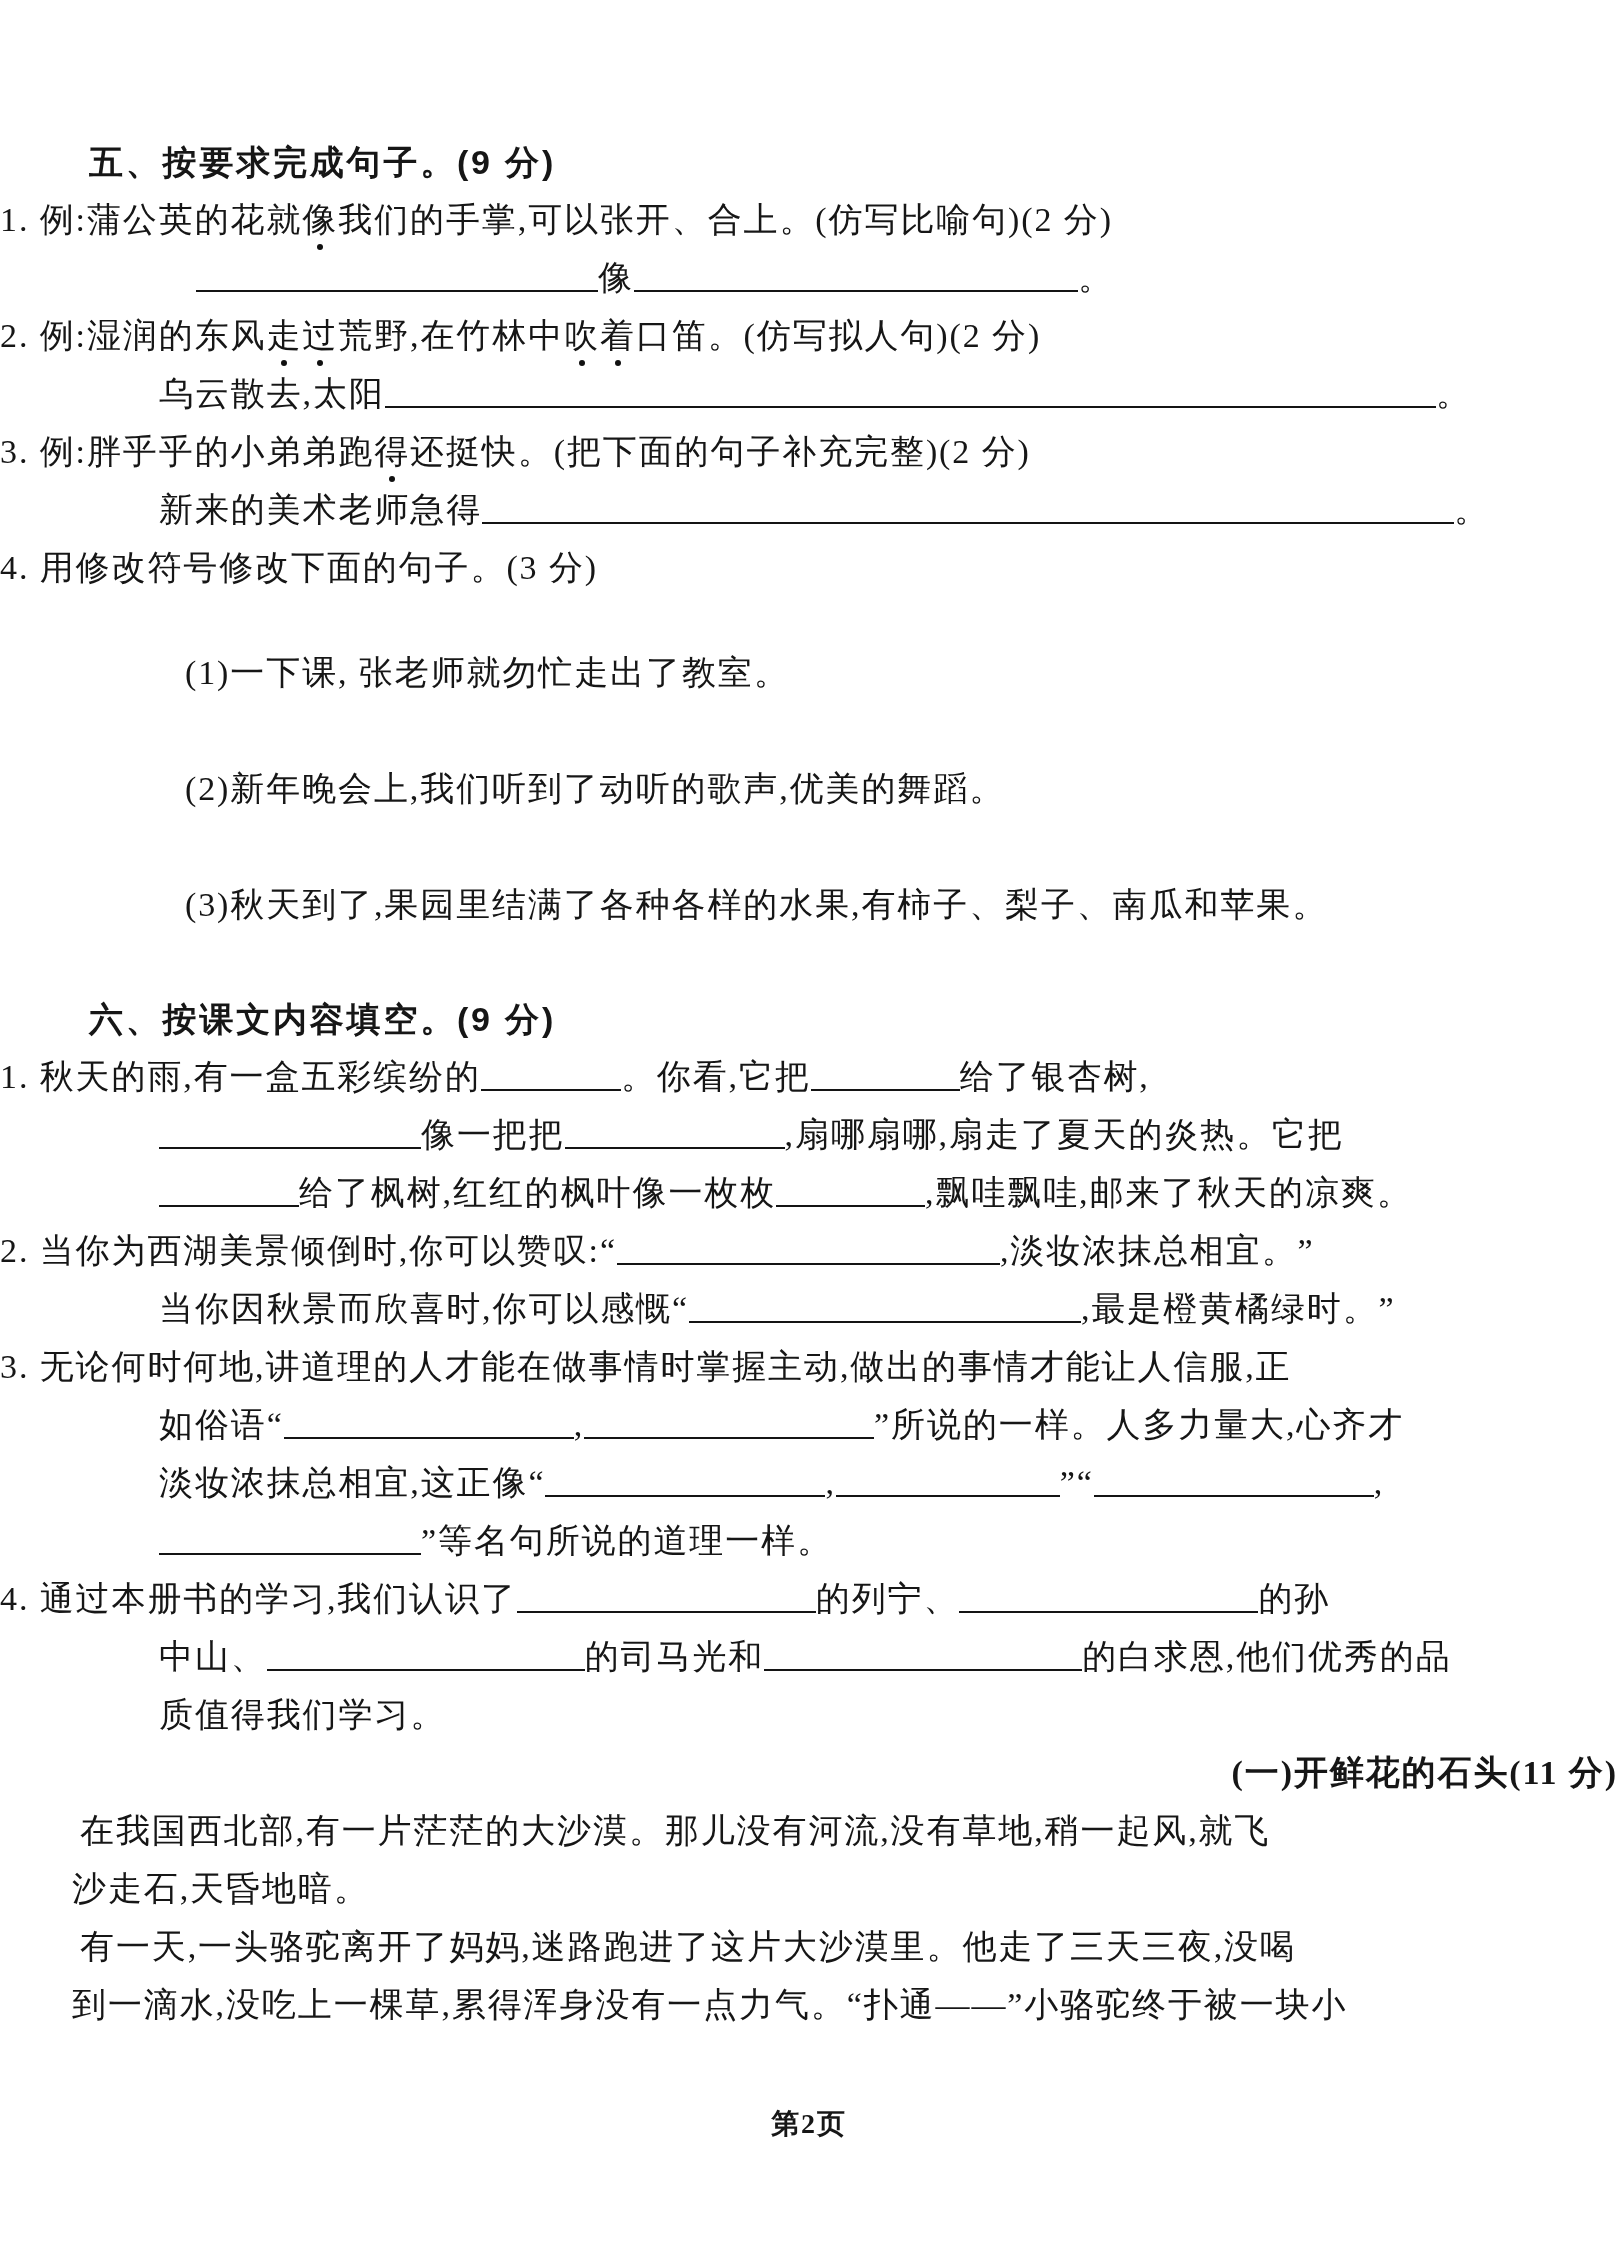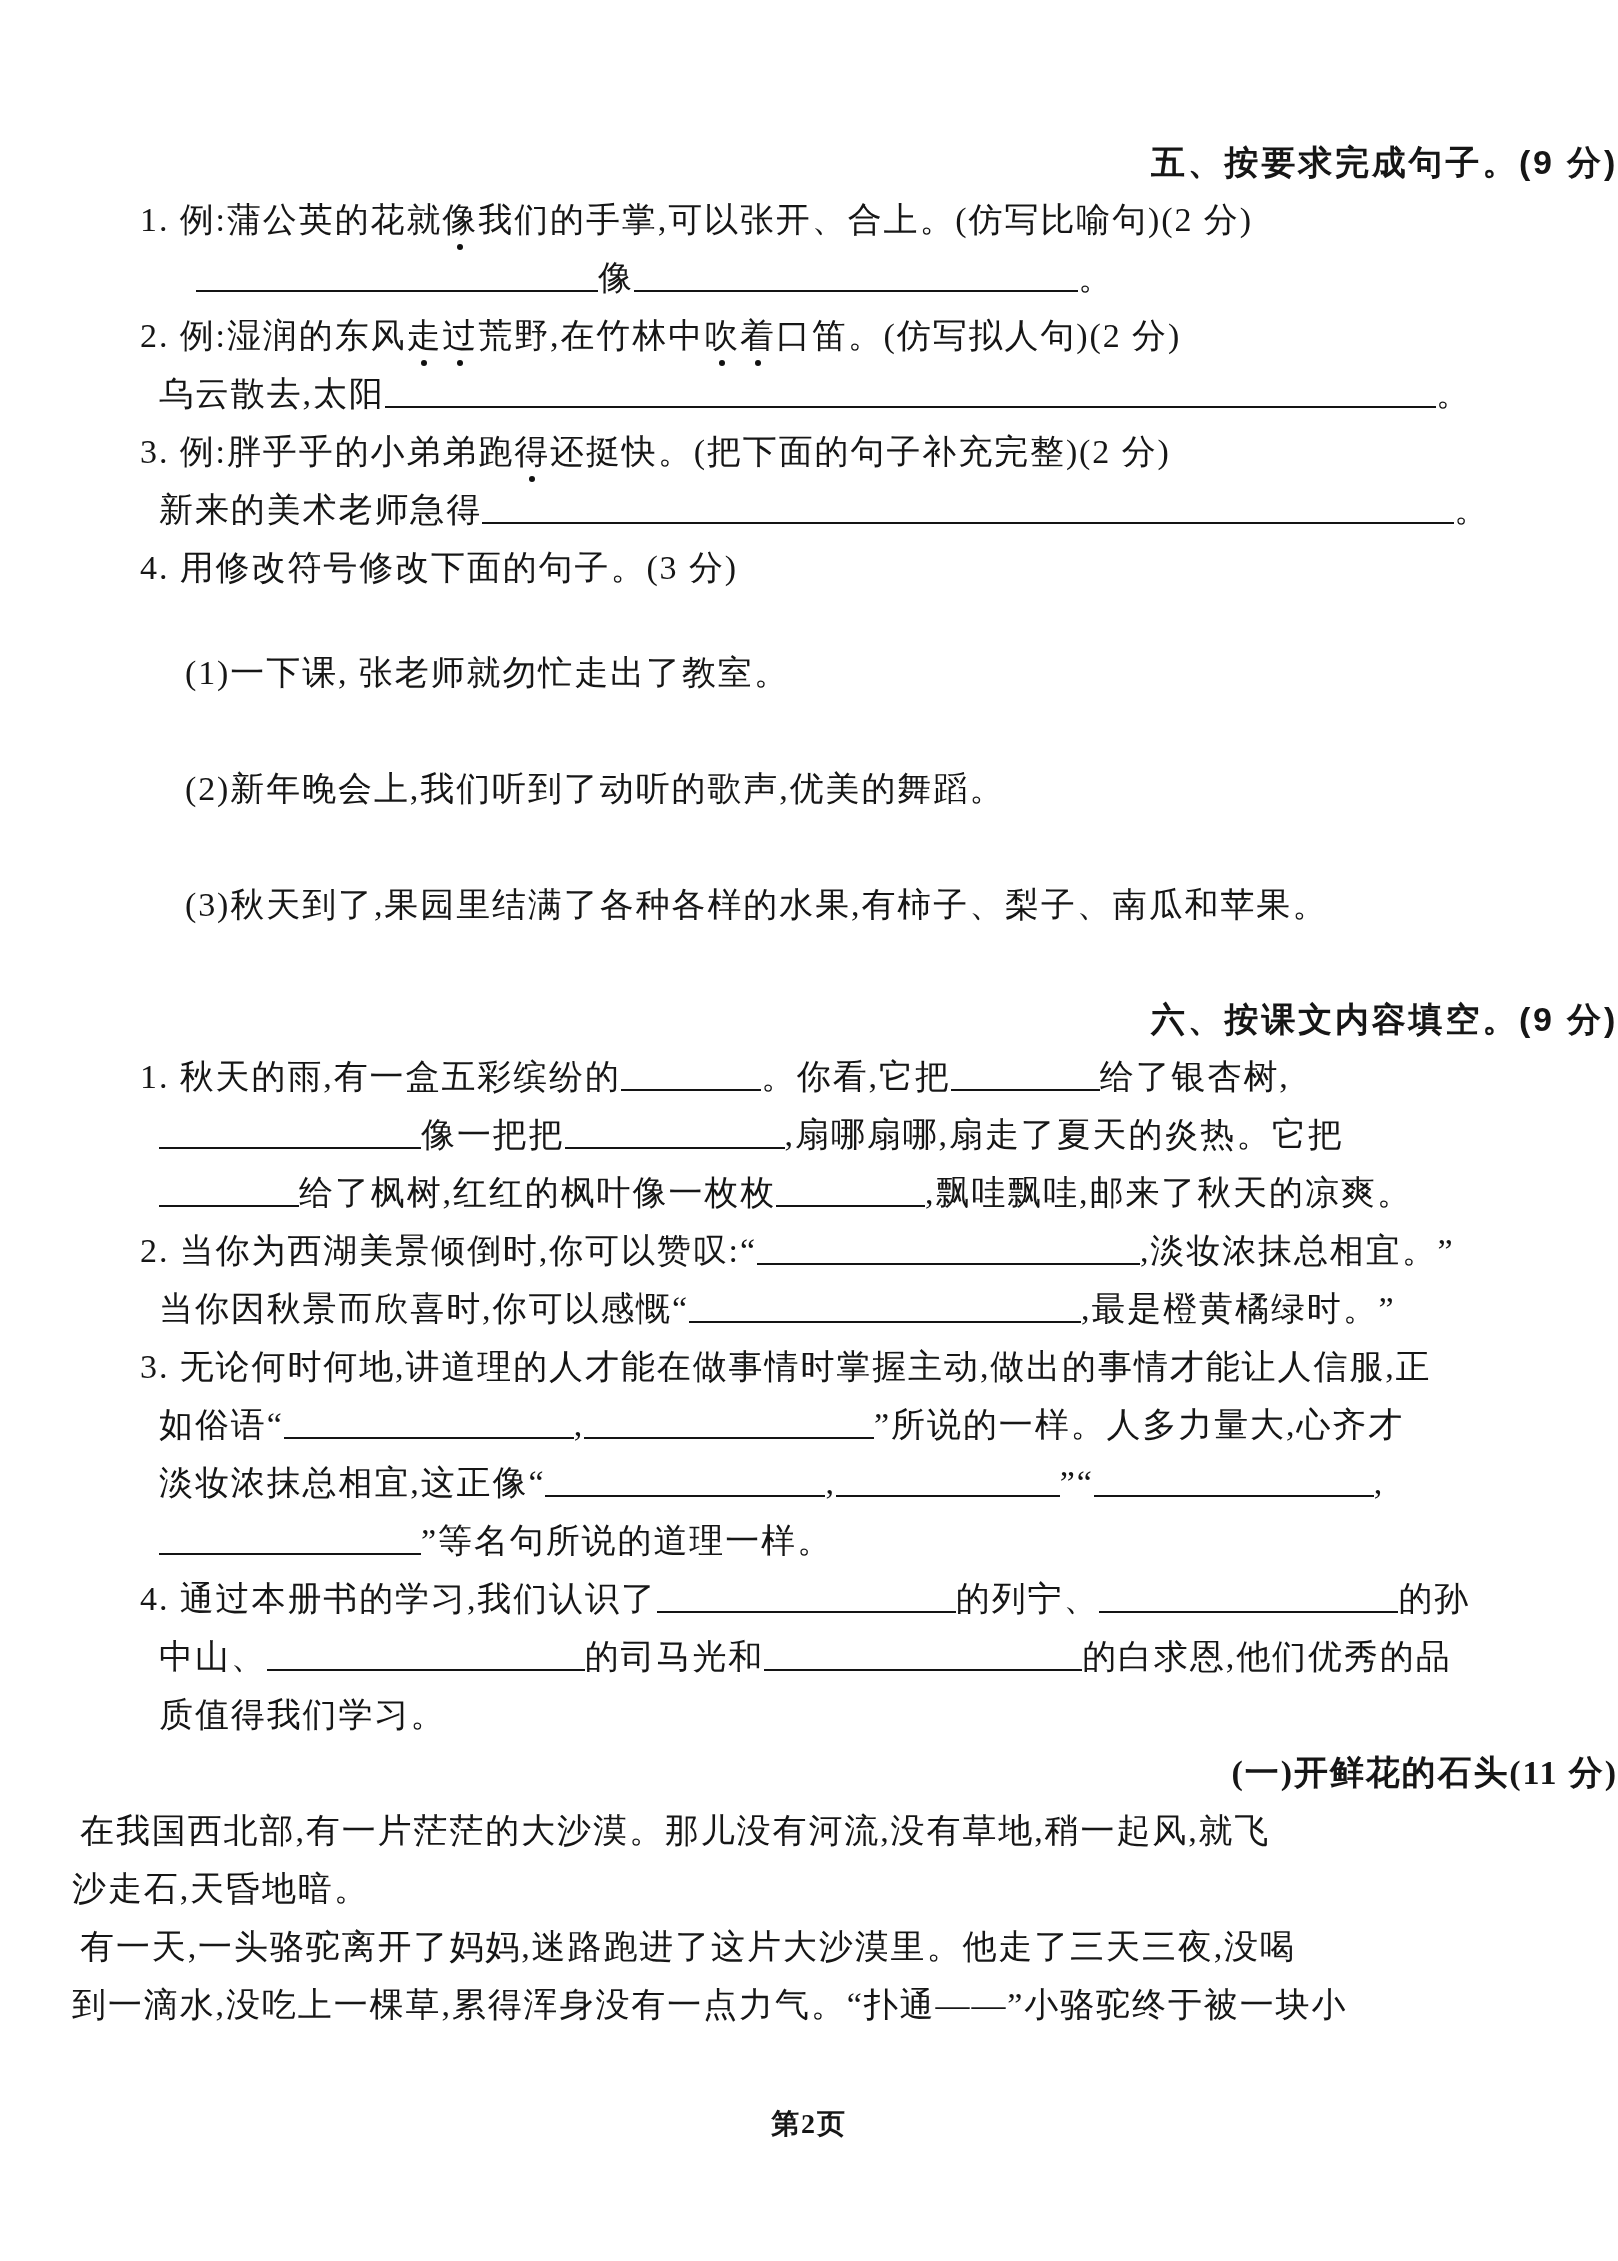--- a/index.html
+++ b/index.html
@@ -16,22 +16,22 @@
     width:1618px; min-height:2261px;
     padding-top:133px; padding-bottom:28px;
     box-sizing:border-box;
     overflow:hidden;
   }
   .line{
     white-space:nowrap;
     height:58px; line-height:58px;
   }
   
-  .heading{ margin-left:89px; font-weight:700; font-family:"Liberation Sans","DejaVu Sans",sans-serif; letter-spacing:2.8px;text-align:right;}
-  .item{ margin-left:140px;}
+  .heading{ margin-left:89px; font-weight:700; font-family:"Liberation Sans","DejaVu Sans",sans-serif; letter-spacing:2.8px;}
+  .item{ }
   .cont{ margin-left:159px;}
   .sub{ margin-left:185px;}
   .blank1{ margin-left:196px;}
   .center{ text-align:right; font-weight:700;}
   .para-first{ margin-left:80px;}
   .para{ margin-left:72px;}
   
   .gap-a{ margin-top:47px;}
   .gap-b{ margin-top:58px;}
   .gap-c{ margin-top:56px;}

